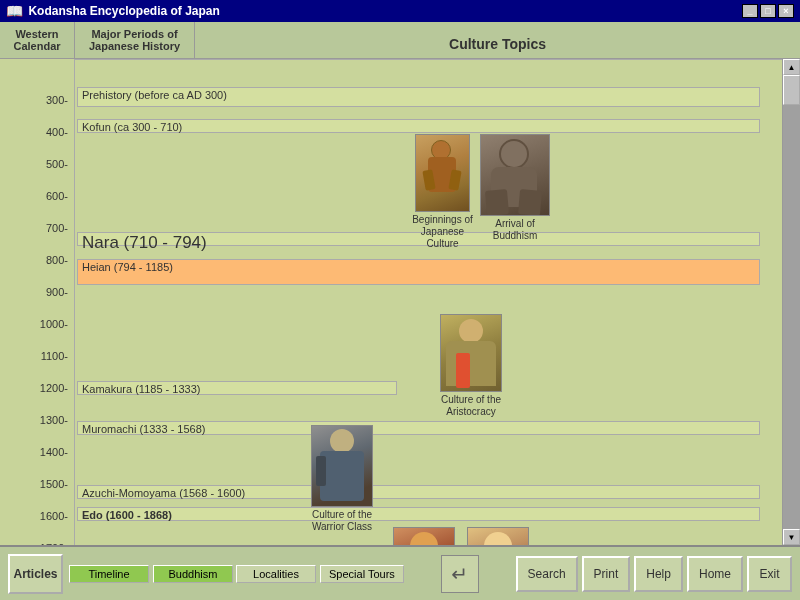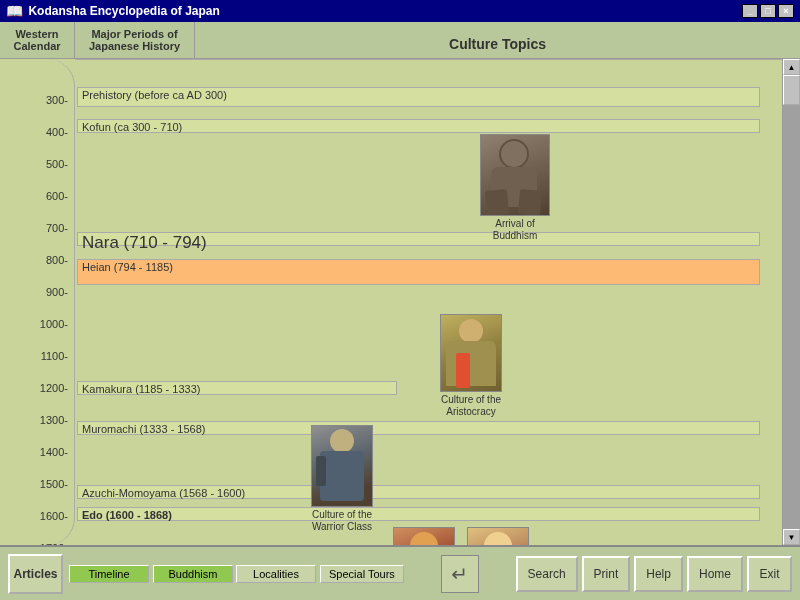--- a/index.html
+++ b/index.html
@@ -78,21 +78,20 @@
       position: relative;
     }
 
     
     #calendar-col {
       width: 75px;
       background: #c8d49a;
       border-right: 1px solid #aaa;
       flex-shrink: 0;
       position: relative;
-      border-radius: 27px;
     }
 
     
     .cal-label {
       position: absolute;
       right: 6px;
       font-size: 11px;
       color: #333;
     }
 
@@ -298,20 +297,30 @@
         </div>
 
         <div style="position:absolute; top:426px; left:2px; right:22px; height:14px; background:#d4dfa0; border:1px solid #aaa; cursor:pointer;">
           <span style="font-size:11px; padding-left:4px; color:#333;">Azuchi-Momoyama (1568 - 1600)</span>
         </div>
 
         <div style="position:absolute; top:448px; left:2px; right:22px; height:14px; background:#d4dfa0; border:1px solid #aaa; cursor:pointer;font-weight:bold;">
           <span style="font-size:11px; padding-left:4px; color:#333;">Edo (1600 - 1868)</span>
         </div>
 
+        <div class="thumb-container" style="position:absolute; top:75px; left:330px; cursor:pointer;">
+          <div class="thumb-img img-dogu" style="width:55px;height:78px;background:linear-gradient(160deg,#c8a060 0%,#b08040 40%,#907030 70%,#705020 100%);border:1px solid #888;position:relative;">
+
+            <div style="position:absolute;top:5px;left:15px;width:20px;height:20px;background:#b07030;border-radius:50%;border:1px solid #806020;"></div>
+            <div style="position:absolute;top:22px;left:12px;width:28px;height:35px;background:#a06020;border-radius:4px;"></div>
+            <div style="position:absolute;top:35px;left:8px;width:10px;height:20px;background:#906010;border-radius:2px;transform:rotate(-10deg);"></div>
+            <div style="position:absolute;top:35px;left:34px;width:10px;height:20px;background:#906010;border-radius:2px;transform:rotate(10deg);"></div>
+          </div>
+          <div style="font-size:10px;color:#333;margin-top:2px;max-width:75px;text-align:center;line-height:1.2;">Beginnings of<br>Japanese Culture</div>
+        </div>
 
         <div class="thumb-container" style="position:absolute; top:75px; left:405px; cursor:pointer;">
           <div class="thumb-img img-buddha" style="width:70px;height:82px;background:linear-gradient(160deg,#908070 0%,#706050 50%,#504030 100%);border:1px solid #888;position:relative;overflow:hidden;">
             <div style="position:absolute;top:4px;left:18px;width:30px;height:30px;background:#807060;border-radius:50%;border:2px solid #605040;"></div>
             <div style="position:absolute;top:32px;left:10px;width:46px;height:40px;background:#706050;border-radius:8px 8px 0 0;"></div>
             <div style="position:absolute;top:55px;left:5px;width:22px;height:25px;background:#605040;border-radius:3px;transform:rotate(-5deg);"></div>
             <div style="position:absolute;top:55px;left:38px;width:22px;height:25px;background:#605040;border-radius:3px;transform:rotate(5deg);"></div>
           </div>
           <div style="font-size:10px;color:#333;margin-top:2px;max-width:75px;text-align:center;line-height:1.2;">Arrival of<br>Buddhism</div>
         </div>

